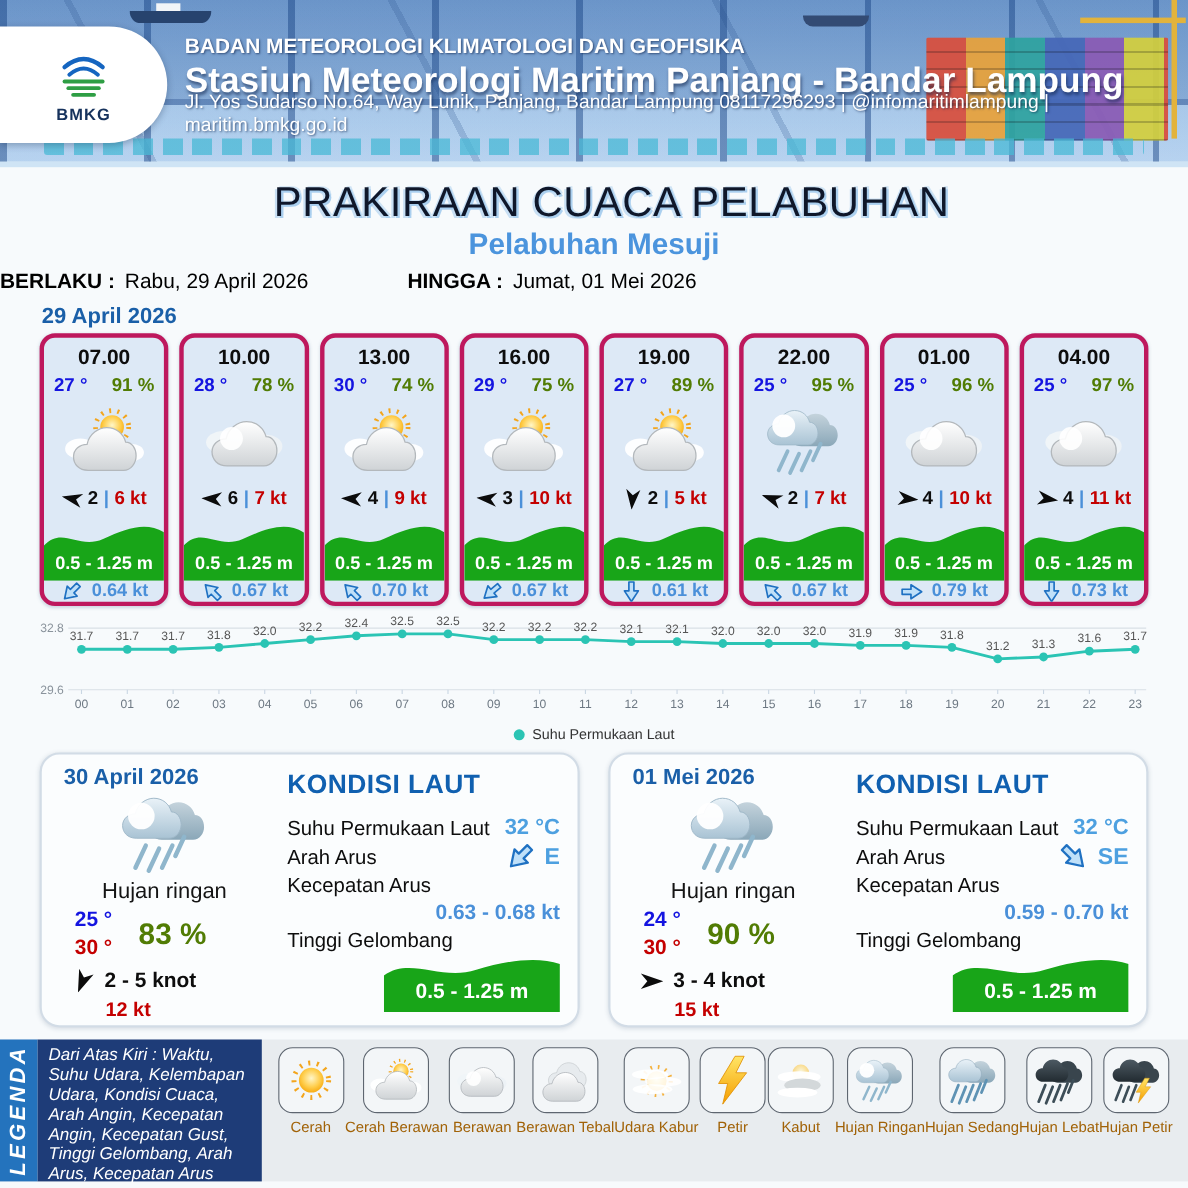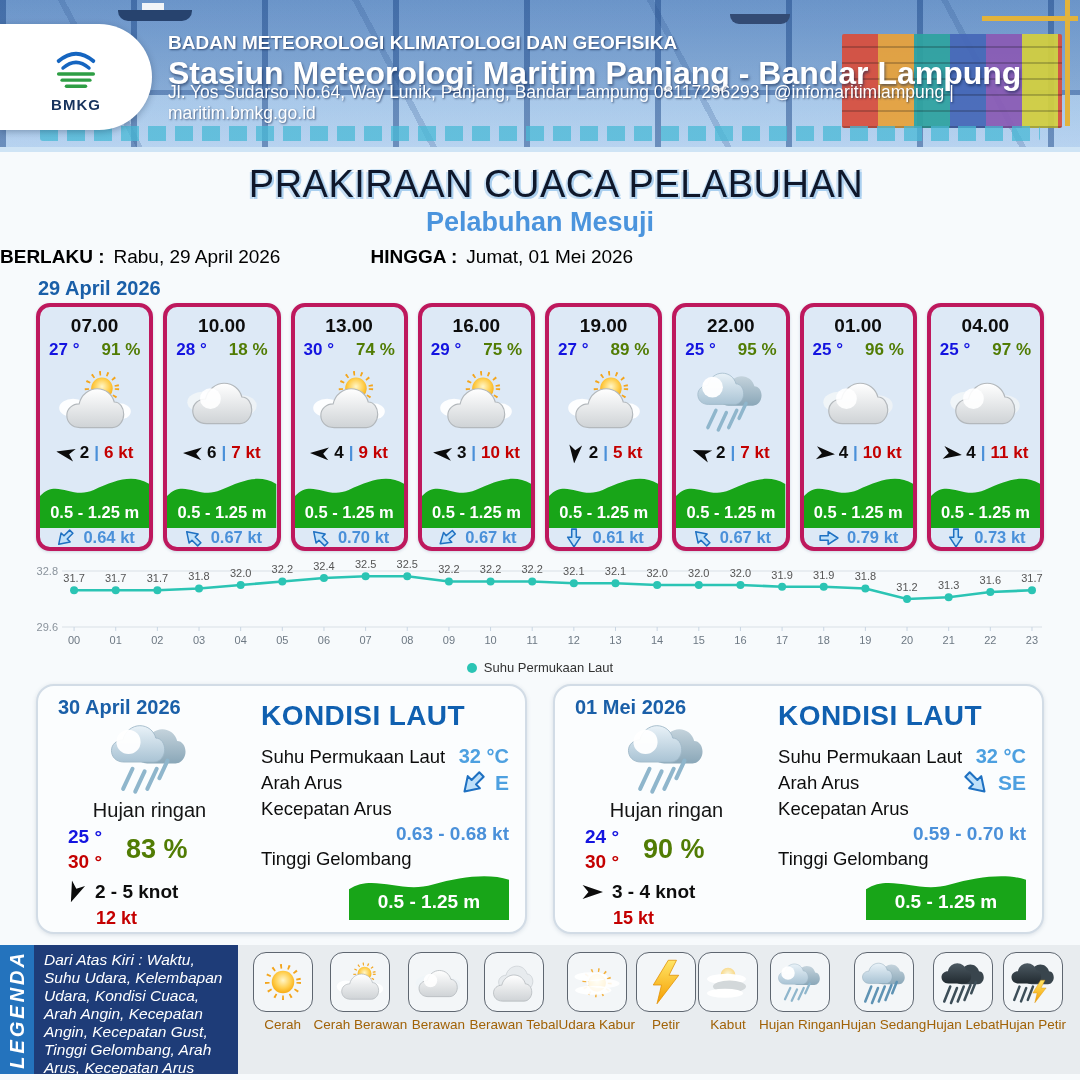--- a/index.html
+++ b/index.html
@@ -75,21 +75,21 @@
   .p-icon svg{width:100%;height:100%;}
   .p-cond{text-align:center;font-size:20px;color:#141414;}
   .p-temps{display:flex;align-items:center;margin:3px 0 0 14px;}
   .p-tcol{display:flex;flex-direction:column;font-size:19px;font-weight:bold;line-height:1.3;}
   .p-tmin{color:#1414e0;}  .p-tmax{color:#c40000;}
   .p-hum{color:#517c04;font-size:27px;font-weight:bold;margin-left:24px;}
   .p-wind{display:flex;align-items:center;gap:9px;font-size:19px;font-weight:bold;margin:7px 0 0 10px;color:#0d0d0d;}
   .p-wdart{width:22px;height:16px;transform-origin:center;}
   .p-gust{color:#c40000;font-size:18px;font-weight:bold;margin:5px 0 0 42px;}
   .p-right{flex:1;display:flex;flex-direction:column;padding-left:16px;}
-  .sea-title{font-size:28px;font-weight:bold;color:#1060b0;letter-spacing:.4px;margin:4px 0 10px;}
+  .sea-title{font-size:24px;font-weight:bold;color:#1060b0;letter-spacing:.4px;margin:4px 0 10px;}
   .sea-row{display:flex;justify-content:space-between;align-items:center;font-size:18.5px;color:#0d0d0d;margin-top:3px;}
   .sst-val{color:#4da0e0;font-weight:bold;font-size:20px;}
   .arah-val{display:flex;align-items:center;gap:7px;color:#4da0e0;font-weight:bold;font-size:21px;}
   .p-curarrow{width:30px;height:24px;transform-origin:center;}
   .kec-val{text-align:right;color:#4a90d9;font-weight:bold;font-size:19px;margin-top:3px;}
   .p-wavebox{position:relative;width:160px;height:62px;margin-left:auto;margin-top:auto;}
   .p-wavebox svg{position:absolute;inset:0;width:100%;height:100%;}
   .p-wavetxt{position:absolute;bottom:7px;width:100%;text-align:center;color:#fff;font-weight:bold;font-size:19px;}
 
   
@@ -321,21 +321,21 @@
           <use href="#curarr"></use>
         </svg>
       <span class="c-curspd">0.64 kt</span>
     </div>
   </div>
 
   <div class="card">
     <div class="c-time">10.00</div>
     <div class="c-th">
       <span class="c-temp">28 °</span>
-      <span class="c-hum">18 %</span>
+      <span class="c-hum">78 %</span>
     </div>
     <div class="c-icon">
       <svg class="wicon" viewBox="0 0 64 64">
           <use href="#icon-berawan"></use>
         </svg>
     </div>
     <div class="c-wind">
       <svg class="dart" viewBox="0 0 28 20" style="transform: rotate(183deg);">
           <use href="#dart"></use>
         </svg>

